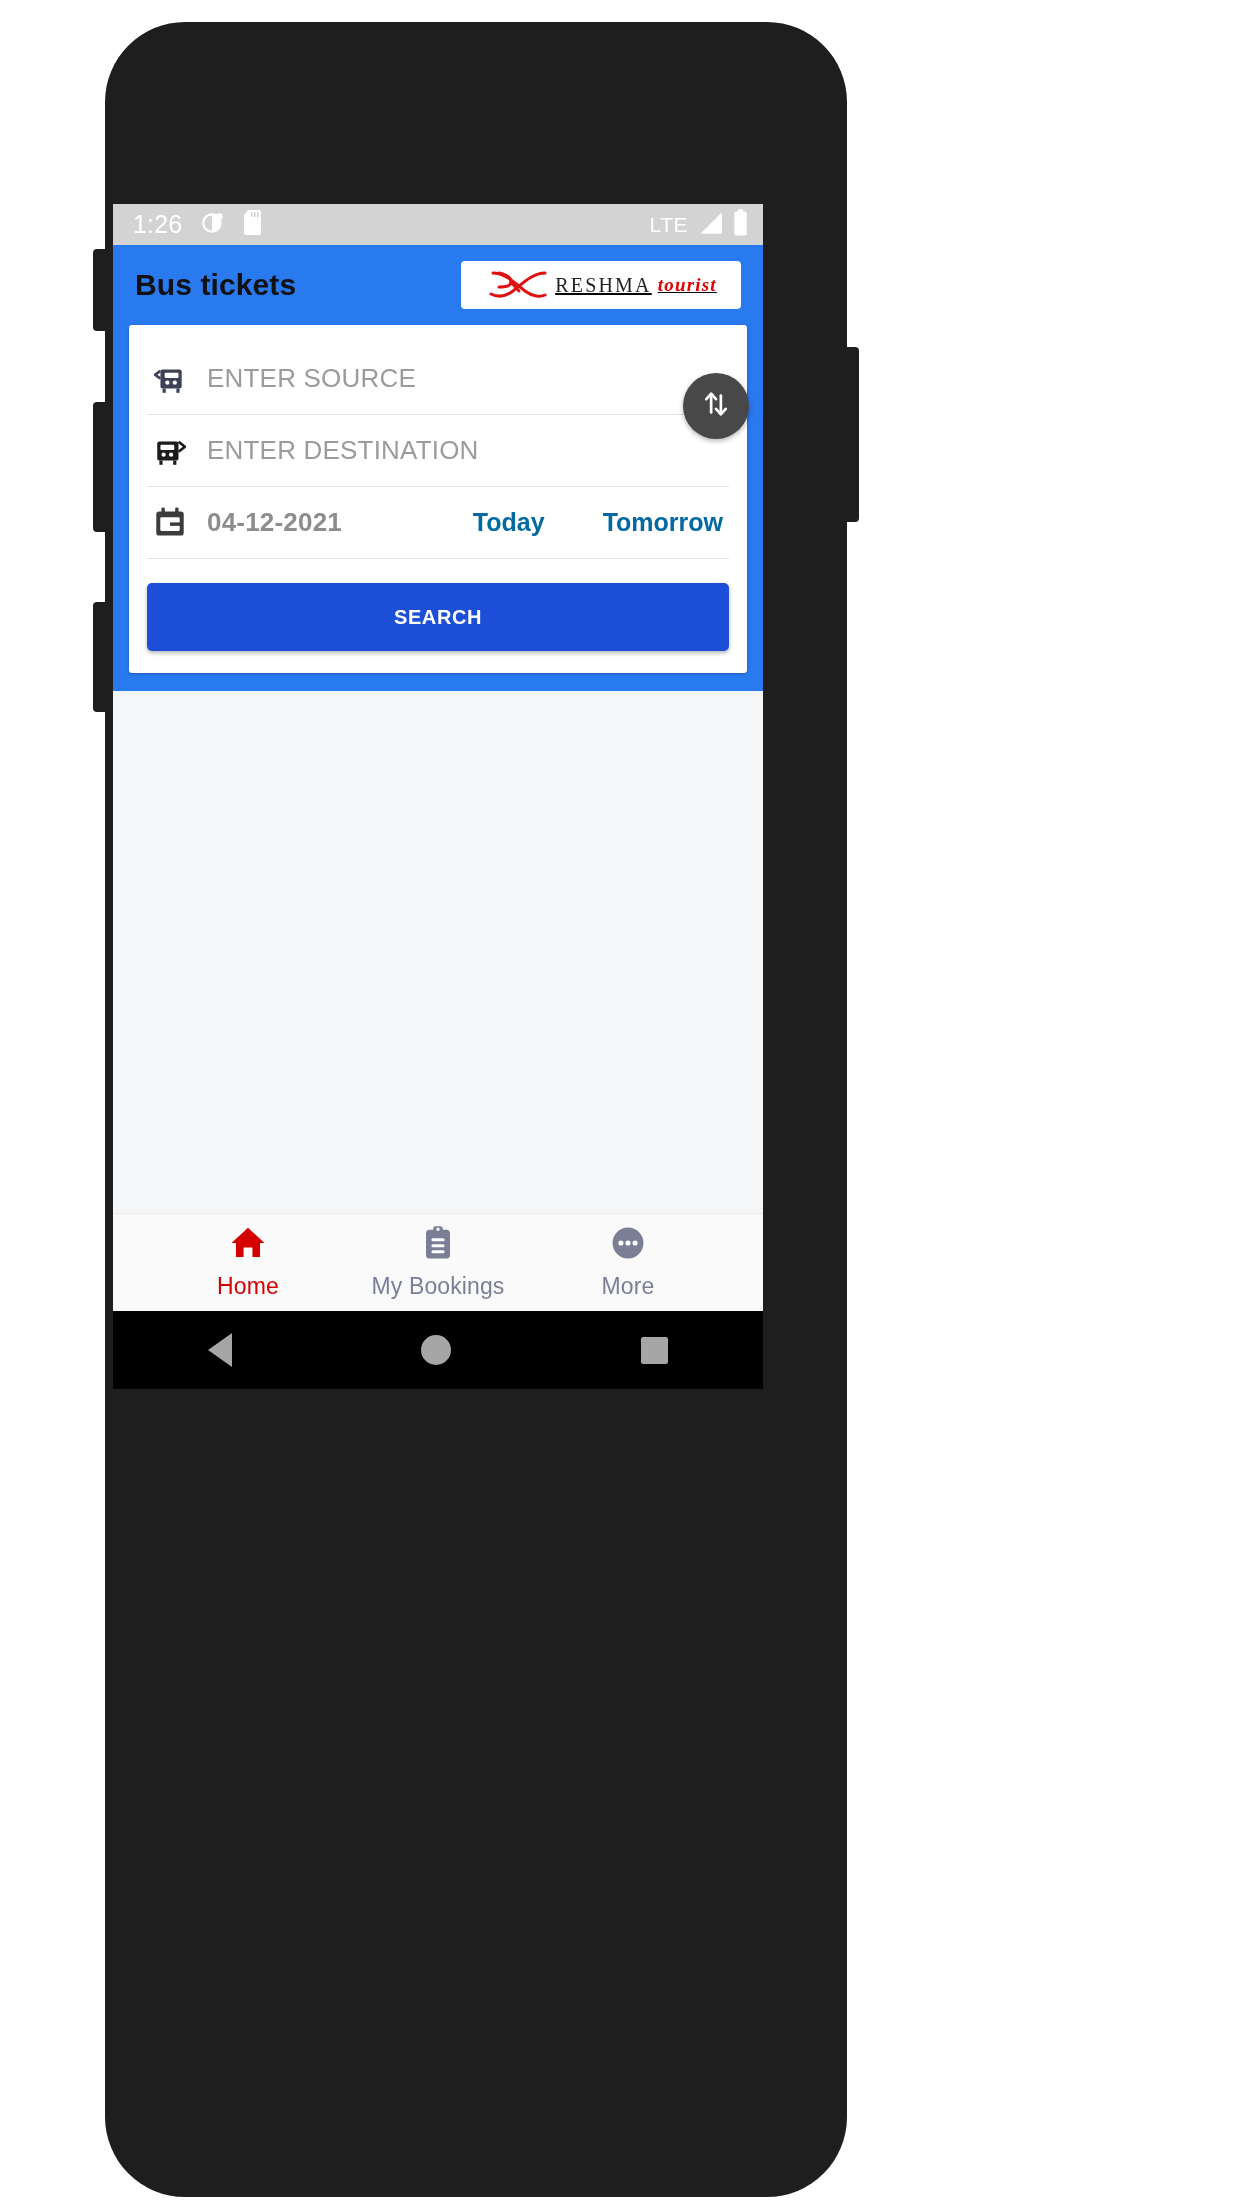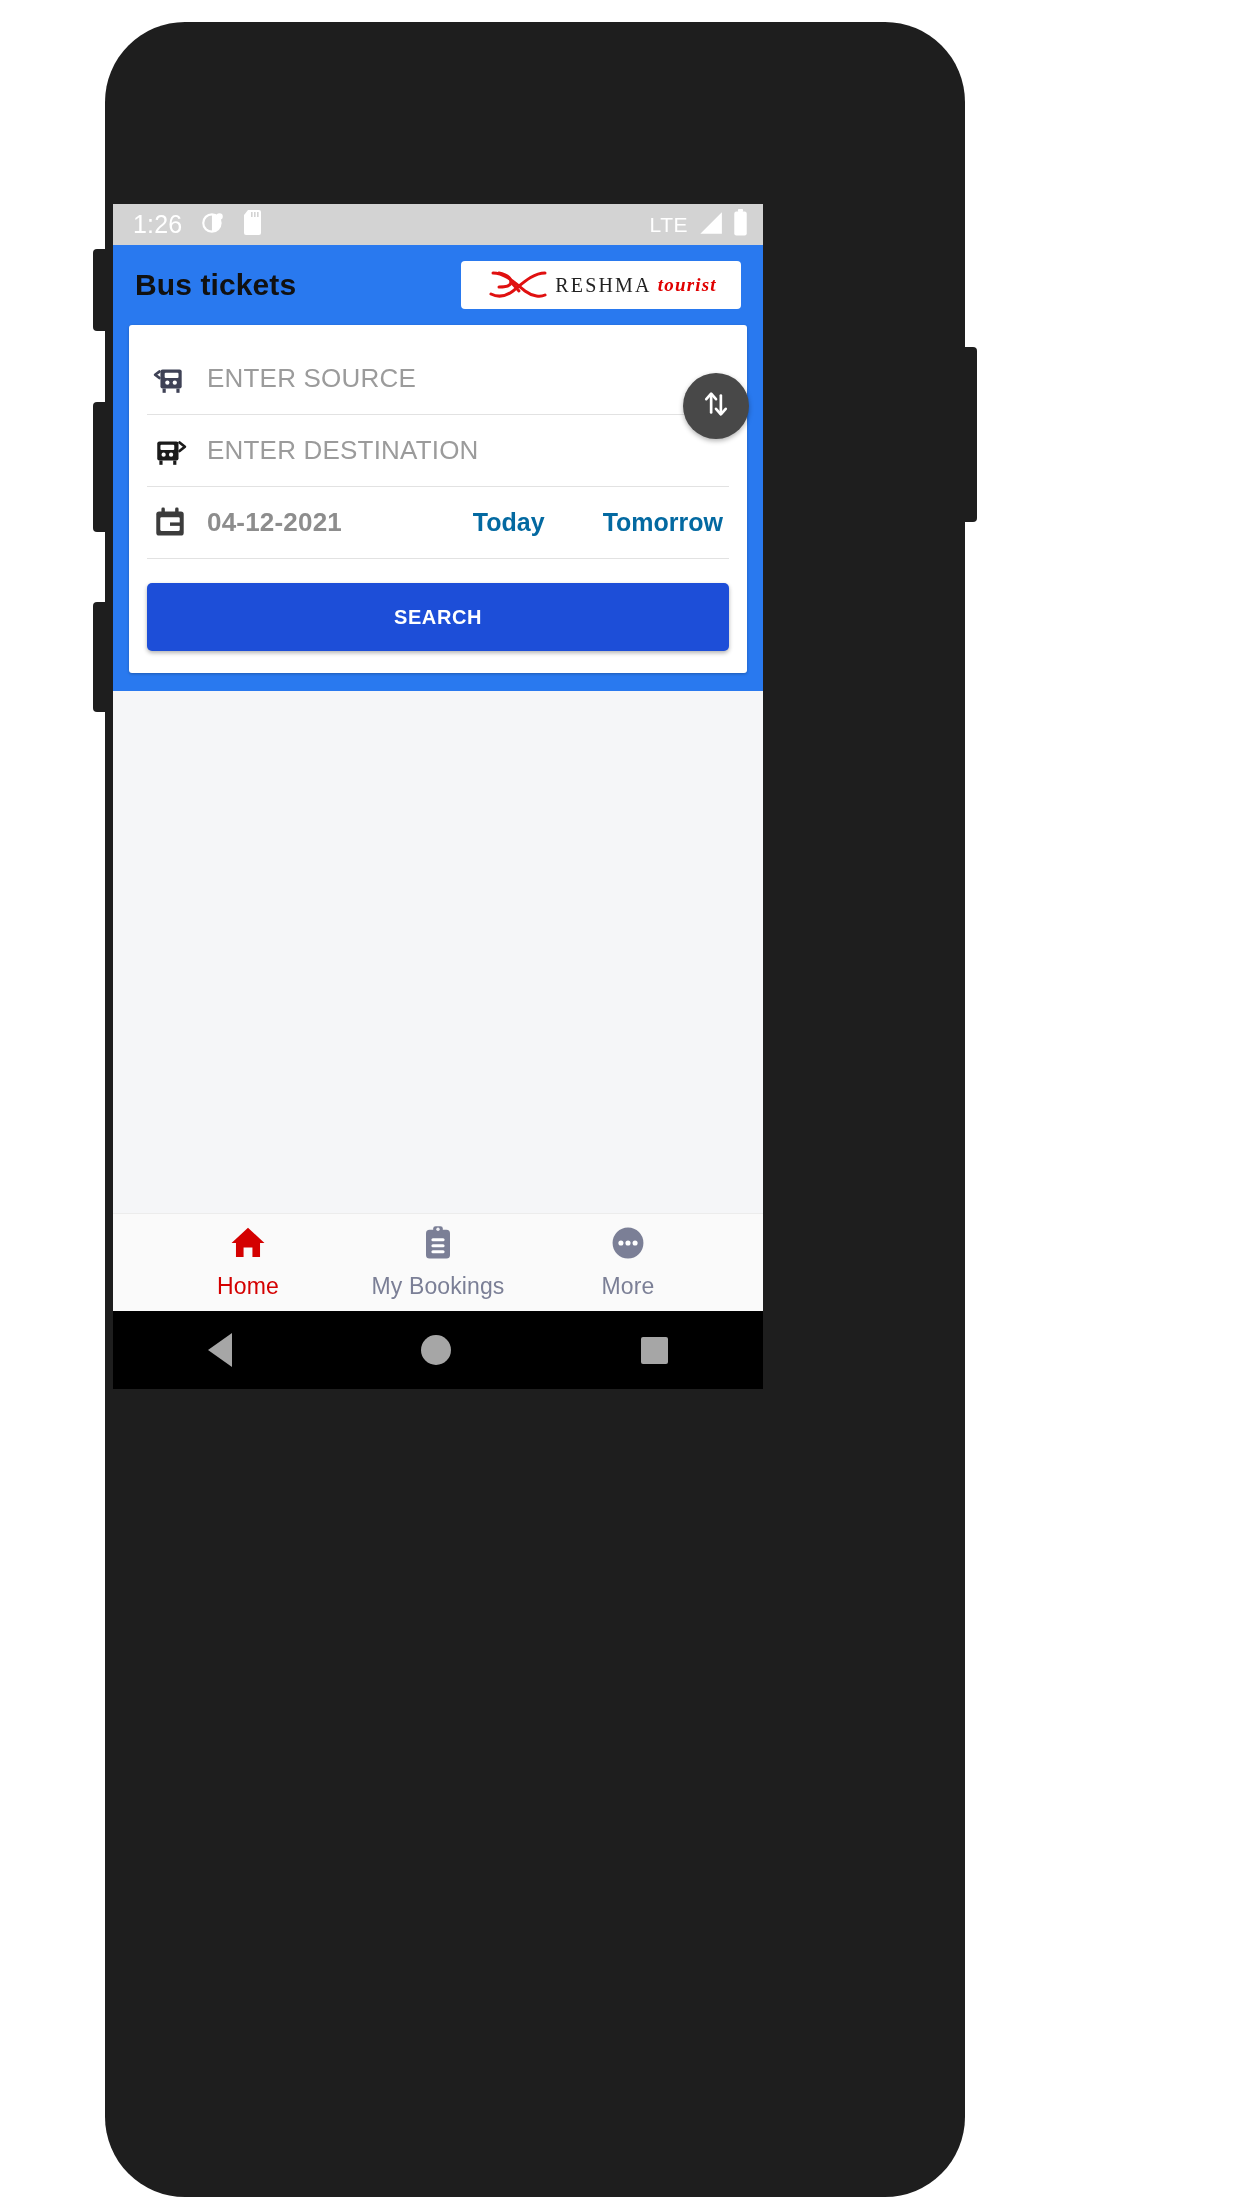--- a/index.html
+++ b/index.html
@@ -17,21 +17,21 @@
     width: 1242px;
     height: 2208px;
     background: #ffffff;
   }
 
   
   .phone-frame {
     position: absolute;
     left: 105px;
     top: 22px;
-    width: 860px;
+    width: 742px;
     height: 2175px;
     background: #1e1e1e;
     border-radius: 80px;
   }
 
   
   .side-btn {
     position: absolute;
     left: -12px;
     width: 14px;
@@ -108,20 +108,21 @@
     width: 280px;
     height: 48px;
     background: #ffffff;
     border-radius: 4px;
     display: flex;
     align-items: center;
     justify-content: center;
     gap: 6px;
     padding: 0 8px;
     overflow: hidden;
+    text-decoration: underline;
   }
   .logo-mark { flex: 0 0 auto; }
   .logo-reshma {
     font-family: "Liberation Serif", serif;
     font-size: 20px;
     color: #222222;
     letter-spacing: 2.2px;
     font-weight: 500;
   }
   .logo-tourist {

